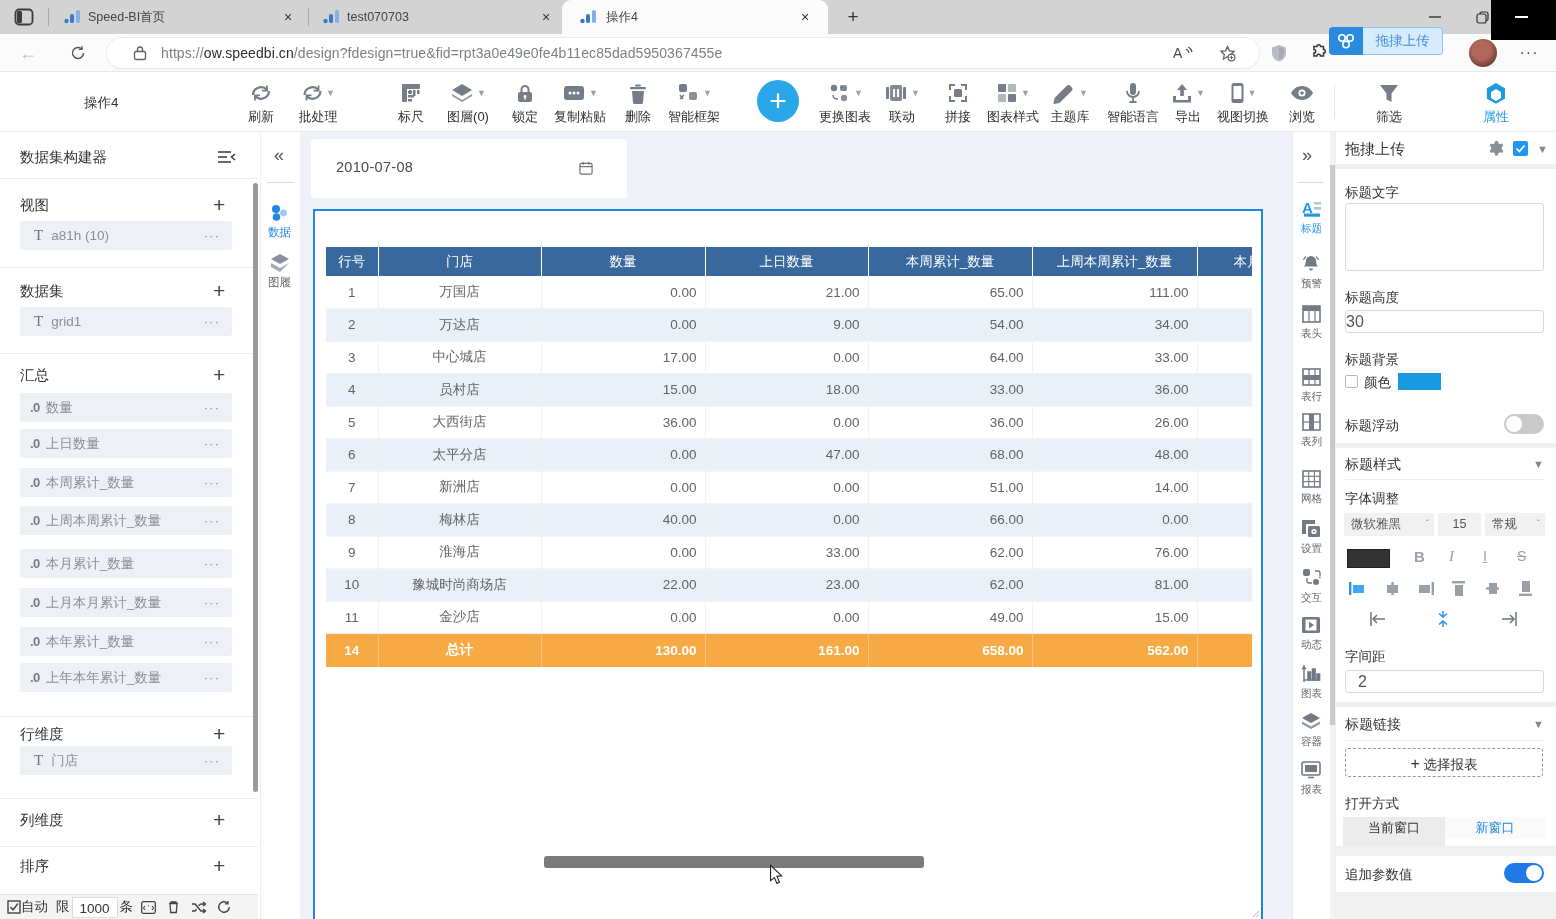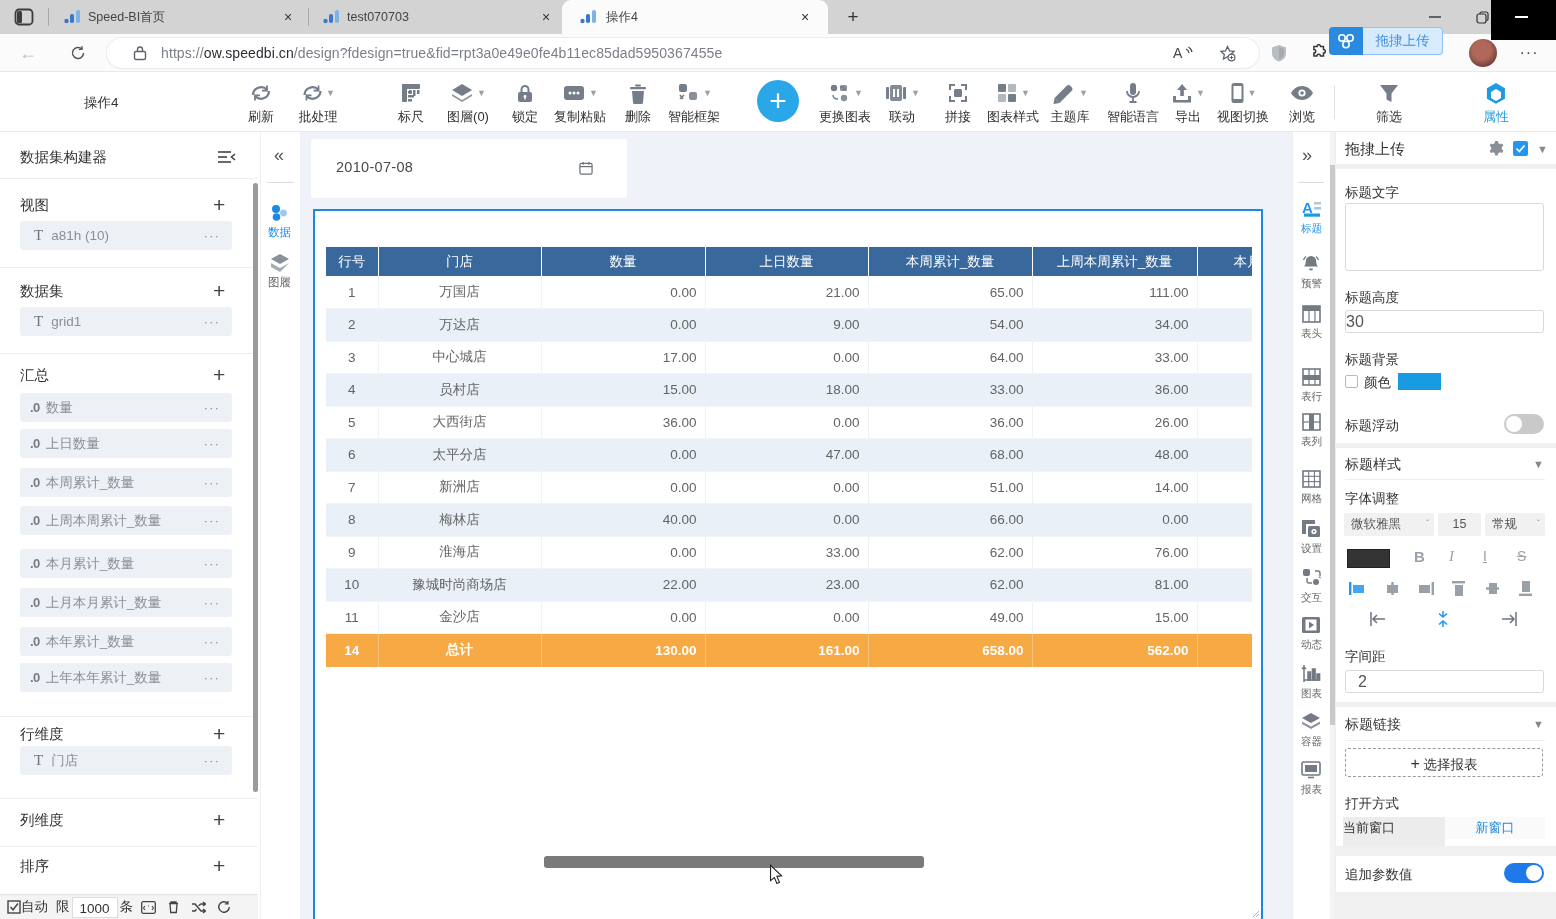--- a/index.html
+++ b/index.html
@@ -804,20 +804,20 @@
     </svg>
 </div>
 <div class="rplabel" style="top:648px">字间距</div>
 <div class="rpinput" style="top:670px;height:23px;line-height:21px;padding-left:12px;color:#555">2</div>
 <div class="rpgap" style="top:702px;height:5px"></div>
 <div class="rplabel" style="top:716px;font-size:14px">标题链接</div>
 <div class="chev" style="left:1533px;top:718px">▼</div>
 <div class="abs" style="left:1345px;top:740px;width:200px;height:1px;background:#eee"></div>
 <div class="abs" style="left:1345px;top:748px;width:198px;height:29px;border:1px dashed #999;border-radius:3px;text-align:center;line-height:29px;font-size:13.5px;color:#333"><span style="font-size:16px">+</span> 选择报表</div>
 <div class="rplabel" style="top:795px">打开方式</div>
-<div class="abs" style="left:1343px;top:817px;width:102px;height:32px;background:#ececec;line-height:22px;font-size:13px;color:#333">当前窗口</div>
+<div class="abs" style="left:1343px;top:817px;width:102px;height:32px;background:#ececec;text-align:center;line-height:22px;font-size:13px;color:#333">当前窗口</div>
 <div class="abs" style="left:1445px;top:817px;width:100px;height:22px;background:#fafafa;text-align:center;line-height:22px;font-size:13px;color:#1e88e5">新窗口</div>
 <div class="rpgap" style="top:846px;height:10px"></div>
 <div class="rplabel" style="top:866px">追加参数值</div>
 <div class="toggle" style="left:1504px;top:863px;background:#1e7ae8">
     <div class="knob" style="left:22px"></div>
   </div>
 <div class="rpgap" style="top:892px;height:27px"></div>
 
 </body></html>

